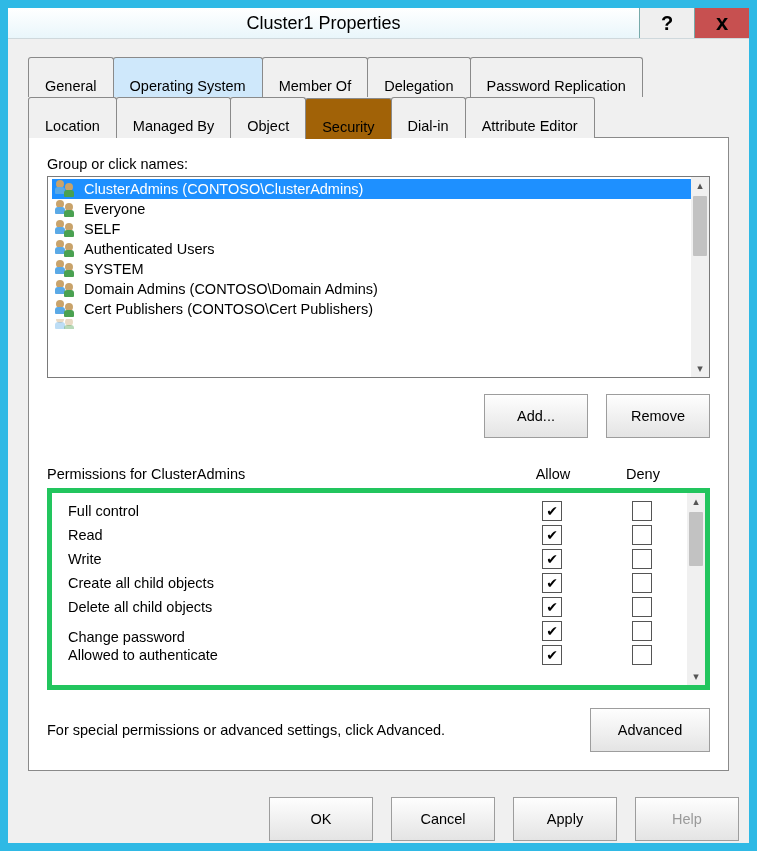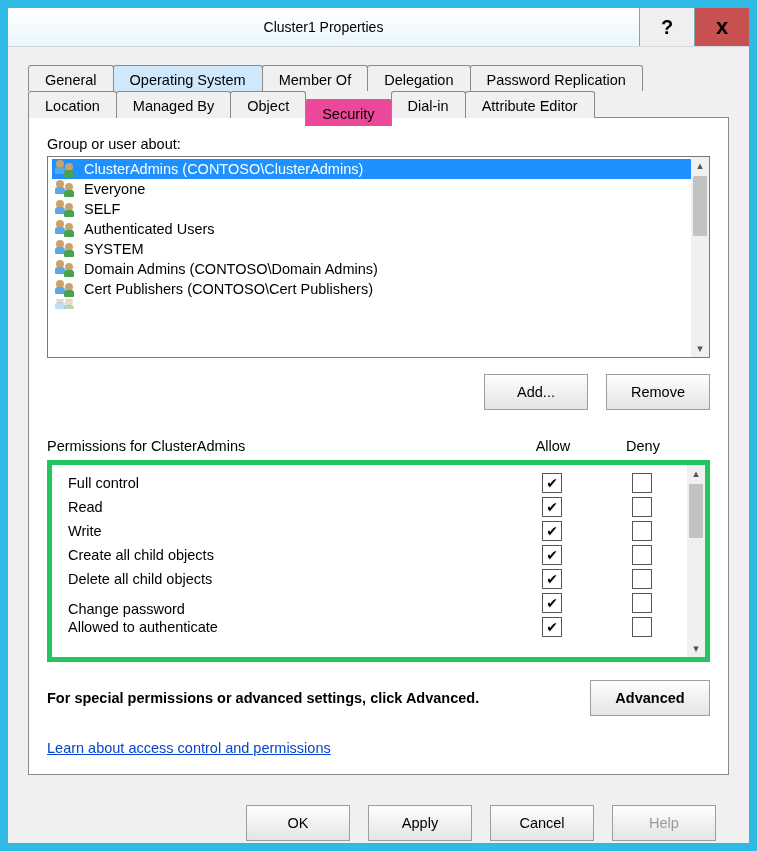--- a/index.html
+++ b/index.html
@@ -21,38 +21,38 @@
     width:757px; height:851px; box-sizing:border-box;
     border:8px solid var(--win-border); background:var(--panel-bg);
     display:flex; flex-direction:column;
   }
   
   .titlebar {
     height:38px; display:flex; align-items:stretch;
     background:linear-gradient(#ffffff,#e9f6fb);
     border-bottom:1px solid #cfd8dc;
   }
-  .title-center { flex:1; display:flex; align-items:center; justify-content:center; font-size:14px; }
+  .title-center { flex:1; display:flex; align-items:center; justify-content:center; font-size:18px; }
   .tbtn { width:54px; border-left:1px solid #7aa; display:flex; align-items:center; justify-content:center; font-size:20px; font-weight:bold; }
   .tbtn.help  { background:#efefef; }
   .tbtn.close { background:#c75050; color:#000; font-size:22px; }
   
   .client { flex:1; display:flex; flex-direction:column; padding:14px 20px 14px 20px; box-sizing:border-box; }
   
   .tabs { margin-top:4px; }
   .tabrow { display:flex; }
   .tab {
     border:1px solid #8a8a8a; border-bottom:none;
-    background:var(--tab-bg); padding:6px 16px 3px; font-size:14.5px;
+    background:var(--tab-bg); padding:20px 16px 3px; font-size:14.5px;
     border-radius:3px 3px 0 0; margin-right:-1px;
     cursor:pointer;
   }
   .tab.highlight { background:#cfe8fb; }
   .tab.active {
-    background:#ec4899; z-index:2; position:relative; top:8px; padding-bottom:4px;
+    background:#a16207; z-index:2; position:relative; top:1px; padding-bottom:4px;
   }
   .tabpanel {
     border:1px solid #8a8a8a; background:#fff;
     margin-top:-1px; flex:1; box-sizing:border-box;
     padding:18px 18px 18px 18px; display:flex; flex-direction:column;
   }
   
   .body-col { flex:1; display:flex; flex-direction:column; }
   
   .listbox {
@@ -67,21 +67,21 @@
   .gu-row.sel { background:var(--list-sel); color:#fff; }
   .picon { width:22px; height:18px; position:relative; flex:0 0 22px; }
   .ihead { width:8px;height:8px;border-radius:50%;background:#c9a36b;position:absolute; }
   .ibody { width:10px;height:7px;border-radius:3px 3px 1px 1px;background:#5aa9e6;position:absolute; }
   .ihead.a{left:0;top:0;} .ibody.a{left:-1px;top:7px;}
   .ihead.b{left:9px;top:3px;} .ibody.b{left:8px;top:10px;background:#4aa151;}
   .gu-row.cut .ihead,.gu-row.cut .ibody{opacity:.4;}
   
   .btnrow { display:flex; justify-content:flex-end; gap:18px; margin-top:16px; }
   .btn {
-    min-width:104px; height:36px; border:1px solid var(--btn-border);
+    min-width:104px; height:44px; border:1px solid var(--btn-border);
     background:linear-gradient(#fefefe,#e4e4e4); cursor:pointer;
     font:inherit; padding:0 10px;
   }
   .btn[disabled]{ color:#9a9a9a; cursor:default; }
   
   .permshdr { display:flex; margin-top:28px; margin-bottom:6px;justify-content:center; }
   .permshdr .lbl { flex:1; }
   .permshdr .col { width:90px; text-align:center; }
   .permshdr .pad { width:22px; }
   
@@ -91,26 +91,26 @@
   }
   .permgrid .rows { padding:6px 0; }
   .prow { display:flex; align-items:center; padding:2px 0 2px 16px; }
   .prow .plbl { flex:1; }
   .prow .pcell { width:90px; display:flex; justify-content:center; }
   .prow .pad { width:18px; }
   .cb { width:18px;height:18px; border:1px solid #555; background:#fff; display:flex; align-items:center; justify-content:center; cursor:pointer; }
   .cb.chk::after{ content:"✔"; font-size:14px; line-height:1; }
   .prow.cut .plbl{ position:relative; top:6px; }
   
-  .advline { display:flex; align-items:center; margin-top:18px; gap:16px;font-weight:bold; }
+  .advline { display:flex; align-items:center; margin-top:18px; gap:16px; }
   .advline .msg { flex:1; }
   
   a.help { color:var(--link); text-decoration:underline; display:inline-block; margin-top:24px; }
   
-  .bottom { display:flex; justify-content:flex-end; gap:18px; padding:12px 33px 2px 22px; }
+  .bottom { display:flex; justify-content:flex-end; gap:18px; padding:12px 10px 2px 22px; }
 </style>
 </head>
 <body>
 
 <div class="window">
 
   <div class="titlebar">
     <div class="title-center">Cluster1 Properties</div>
     <div class="tbtn help">?</div>
     <div class="tbtn close">x</div>
@@ -131,21 +131,21 @@
           <div class="tab">Managed By</div>
           <div class="tab">Object</div>
           <div class="tab active">Security</div>
           <div class="tab">Dial-in</div>
           <div class="tab">Attribute Editor</div>
         </div>
 
       <div class="tabpanel">
         <div class="body-col">
 
-          <div style="margin-bottom:4px;">Group or user about:</div>
+          <div style="margin-bottom:4px;">Group or click names:</div>
 
           <div class="listbox">
             <div class="items" id="grouplist">
                 <div class="gu-row sel">
                   <span class="picon">
                     <span class="ihead a"></span>
                     <span class="ibody a"></span>
                     <span class="ihead b"></span>
                     <span class="ibody b"></span>
                   </span>
@@ -313,28 +313,27 @@
               <div style="flex:1"></div>
               <div class="sbtn">▾</div>
             </div>
           </div>
 
           <div class="advline">
             <div class="msg">For special permissions or advanced settings, click Advanced.</div>
             <button class="btn" style="min-width:120px;">Advanced</button>
           </div>
 
-          <a href="#" class="help">Learn about access control and permissions</a>
 
         </div>
       </div>
     </div>
 
   </div>
 
   <div class="bottom">
     <button class="btn">OK</button>
+    <button class="btn">Cancel</button>
     <button class="btn">Apply</button>
-    <button class="btn">Cancel</button>
     <button class="btn" disabled="">Help</button>
   </div>
 
 </div>
 
 </body></html>

